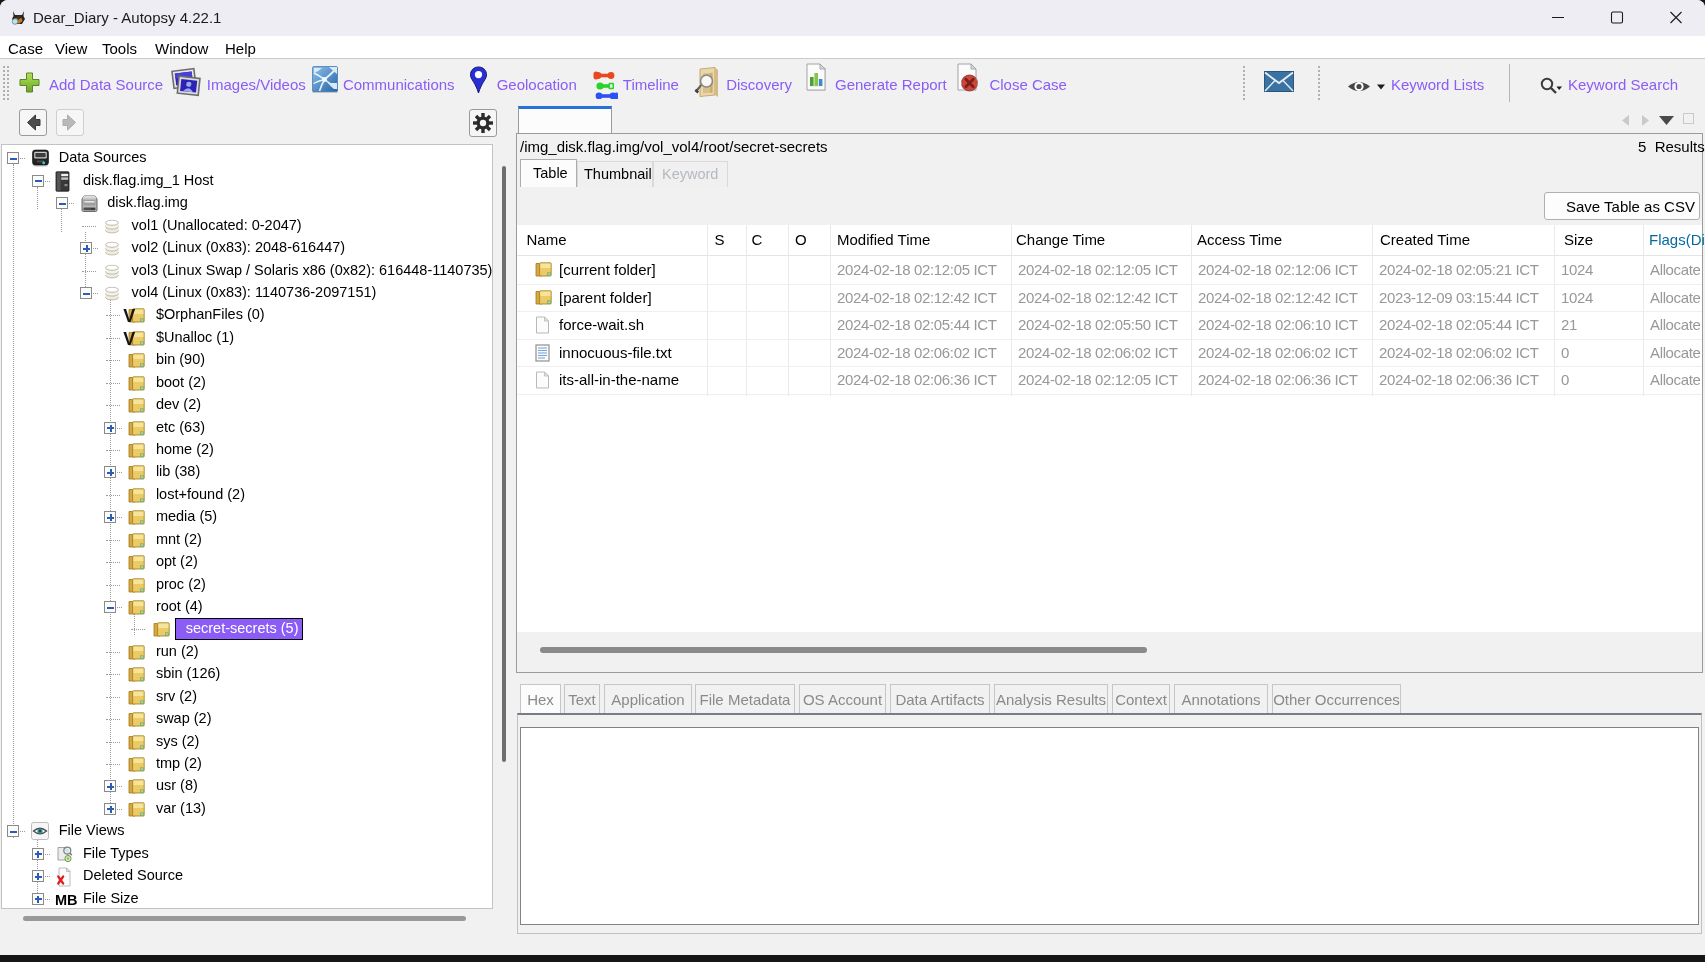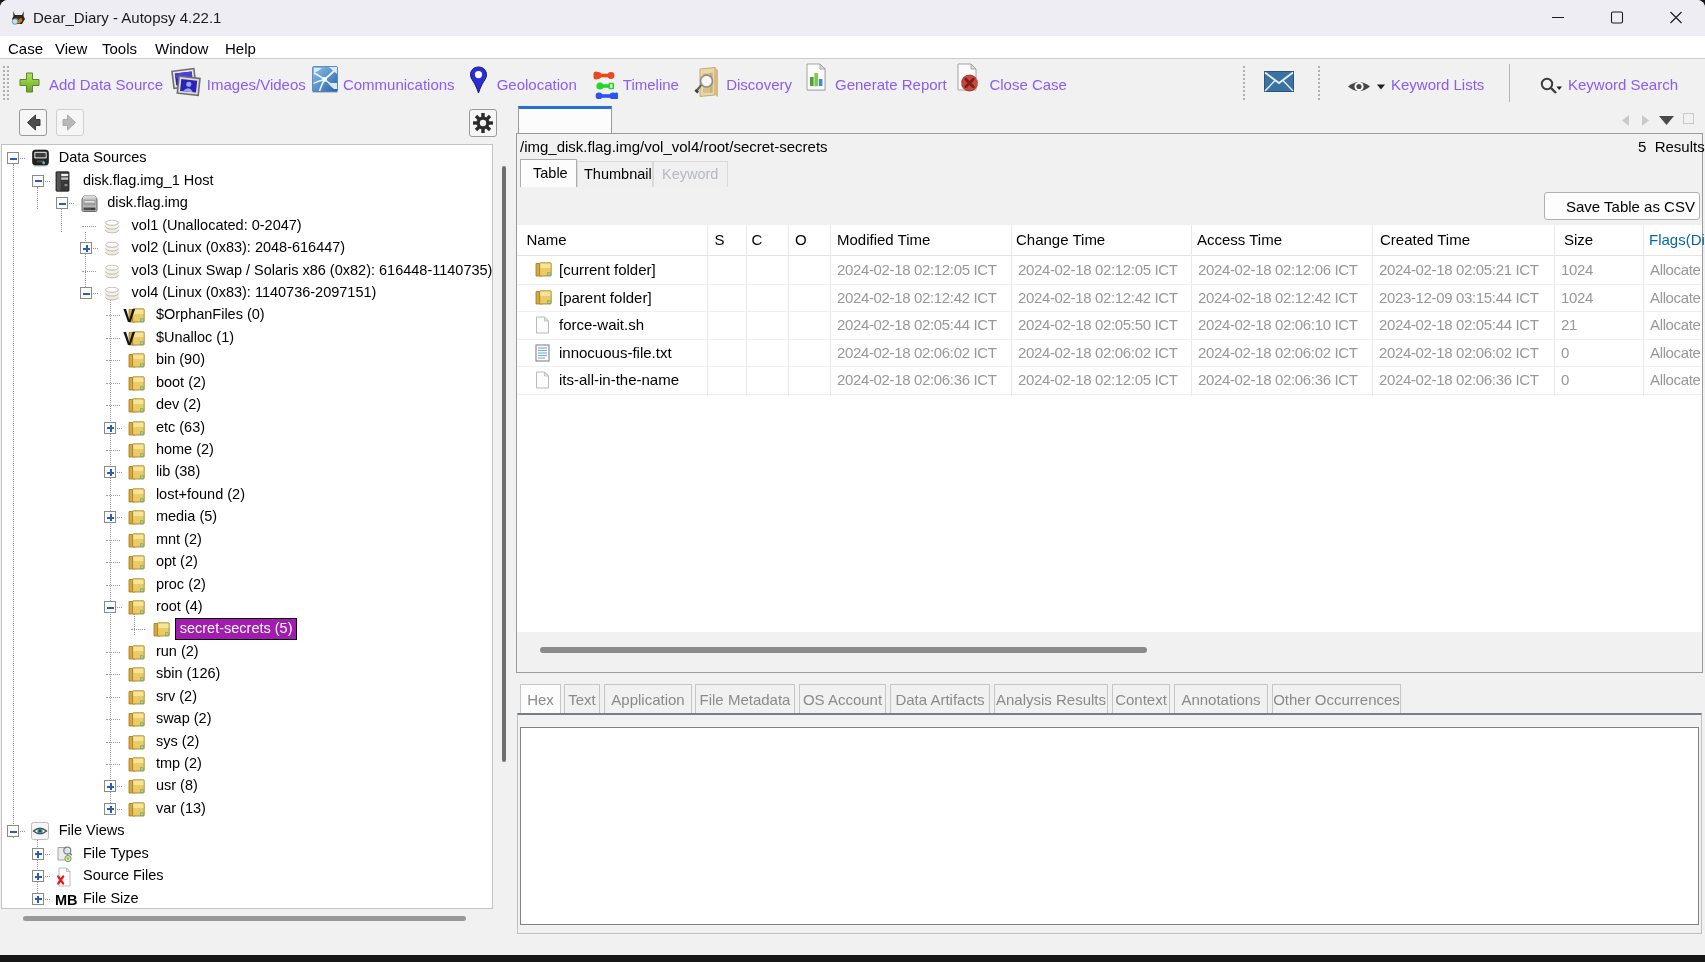--- a/index.html
+++ b/index.html
@@ -448,21 +448,21 @@
         <span style="position:absolute; left:153.9px; top:2px;">root (4)</span>
       </div>
 <div class="trow" style="left:0; top:473.4px; width:492px;">
         <div class="hstub" style="left:128.7px; top:11px; width:14px;"></div>
         <span style="position:absolute; left:150.5px; top:3px;"><svg width="17" height="16" viewBox="0 0 17 16">
             <path d="M1 2.5 L5.5 2.5 L7 4 L7 15 L1 15 Z" fill="#d8a73f" stroke="#9e7a1e" stroke-width="0.8"></path>
             <rect x="4.6" y="1.8" width="11.6" height="13.2" rx="0.8" fill="#eccb66" stroke="#9e7a1e" stroke-width="0.8"></rect>
             <path d="M5.4 2.6 L15.4 2.6 L15.4 7 L5.4 7 Z" fill="#f6e49a"></path>
             <rect x="12.6" y="11.8" width="2.8" height="2.8" fill="#9ed49e" stroke="#5e9a5e" stroke-width="0.5"></rect>
           </svg></span>
-        <span style="position:absolute; left:172.7px; top:0px; background:#a21caf; border:1px solid #000; color:#fff; padding:1px 3px 3px 4px; font-size:14.5px;">secret-secrets (5)</span>
+        <span style="position:absolute; left:172.7px; top:0px; background:#8b5cf6; border:1px solid #000; color:#fff; padding:1px 3px 3px 10px; font-size:14.5px;">secret-secrets (5)</span>
       </div>
 <div class="trow" style="left:0; top:495.9px; width:492px;">
         <div class="hstub" style="left:104.4px; top:11px; width:14px;"></div>
         <span style="position:absolute; left:126.2px; top:3px;"><svg width="17" height="16" viewBox="0 0 17 16">
             <path d="M1 2.5 L5.5 2.5 L7 4 L7 15 L1 15 Z" fill="#d8a73f" stroke="#9e7a1e" stroke-width="0.8"></path>
             <rect x="4.6" y="1.8" width="11.6" height="13.2" rx="0.8" fill="#eccb66" stroke="#9e7a1e" stroke-width="0.8"></rect>
             <path d="M5.4 2.6 L15.4 2.6 L15.4 7 L5.4 7 Z" fill="#f6e49a"></path>
             <rect x="12.6" y="11.8" width="2.8" height="2.8" fill="#9ed49e" stroke="#5e9a5e" stroke-width="0.5"></rect>
           </svg></span>
         <span style="position:absolute; left:153.9px; top:2px;">run (2)</span>
@@ -564,21 +564,21 @@
         <span style="position:absolute; left:56.7px; top:2px;">File Views</span>
       </div>
 <div class="trow" style="left:0; top:720.2px; width:492px;">
         <div class="texp plus" style="left:29.5px; top:5px;"></div>
         <div class="hstub" style="left:42.5px; top:11px; width:5px;"></div>
         <span style="position:absolute; left:53.3px; top:2px;"><svg width="18" height="20" viewBox="0 0 18 20">
             <path d="M4 1 L11.5 1 L15 4.5 L15 19 L4 19 Z" fill="#fbfbfb" stroke="#b5b5b5" stroke-width="0.9"></path>
             <path d="M11.5 1 L11.5 4.5 L15 4.5 Z" fill="#e3e3e3" stroke="#b5b5b5" stroke-width="0.8"></path>
             <path d="M3.2 9.5 L8.2 16.5 M8.2 9.5 L3.2 16.5" stroke="#e02020" stroke-width="2.2" stroke-linecap="round"></path>
           </svg></span>
-        <span style="position:absolute; left:81.0px; top:2px;">Source Files</span>
+        <span style="position:absolute; left:81.0px; top:2px;">Deleted Source</span>
       </div>
 <div class="trow" style="left:0; top:742.6px; width:492px;">
         <div class="texp plus" style="left:29.5px; top:5px;"></div>
         <div class="hstub" style="left:42.5px; top:11px; width:5px;"></div>
         <span style="position:absolute; left:53.3px; top:3px;"><svg width="26" height="17" viewBox="0 0 26 17">
             <text x="0" y="14" font-family="Liberation Sans" font-size="14.5" font-weight="bold" fill="#000">MB</text>
           </svg></span>
         <span style="position:absolute; left:81.0px; top:2px;">File Size</span>
       </div>
   </div>

